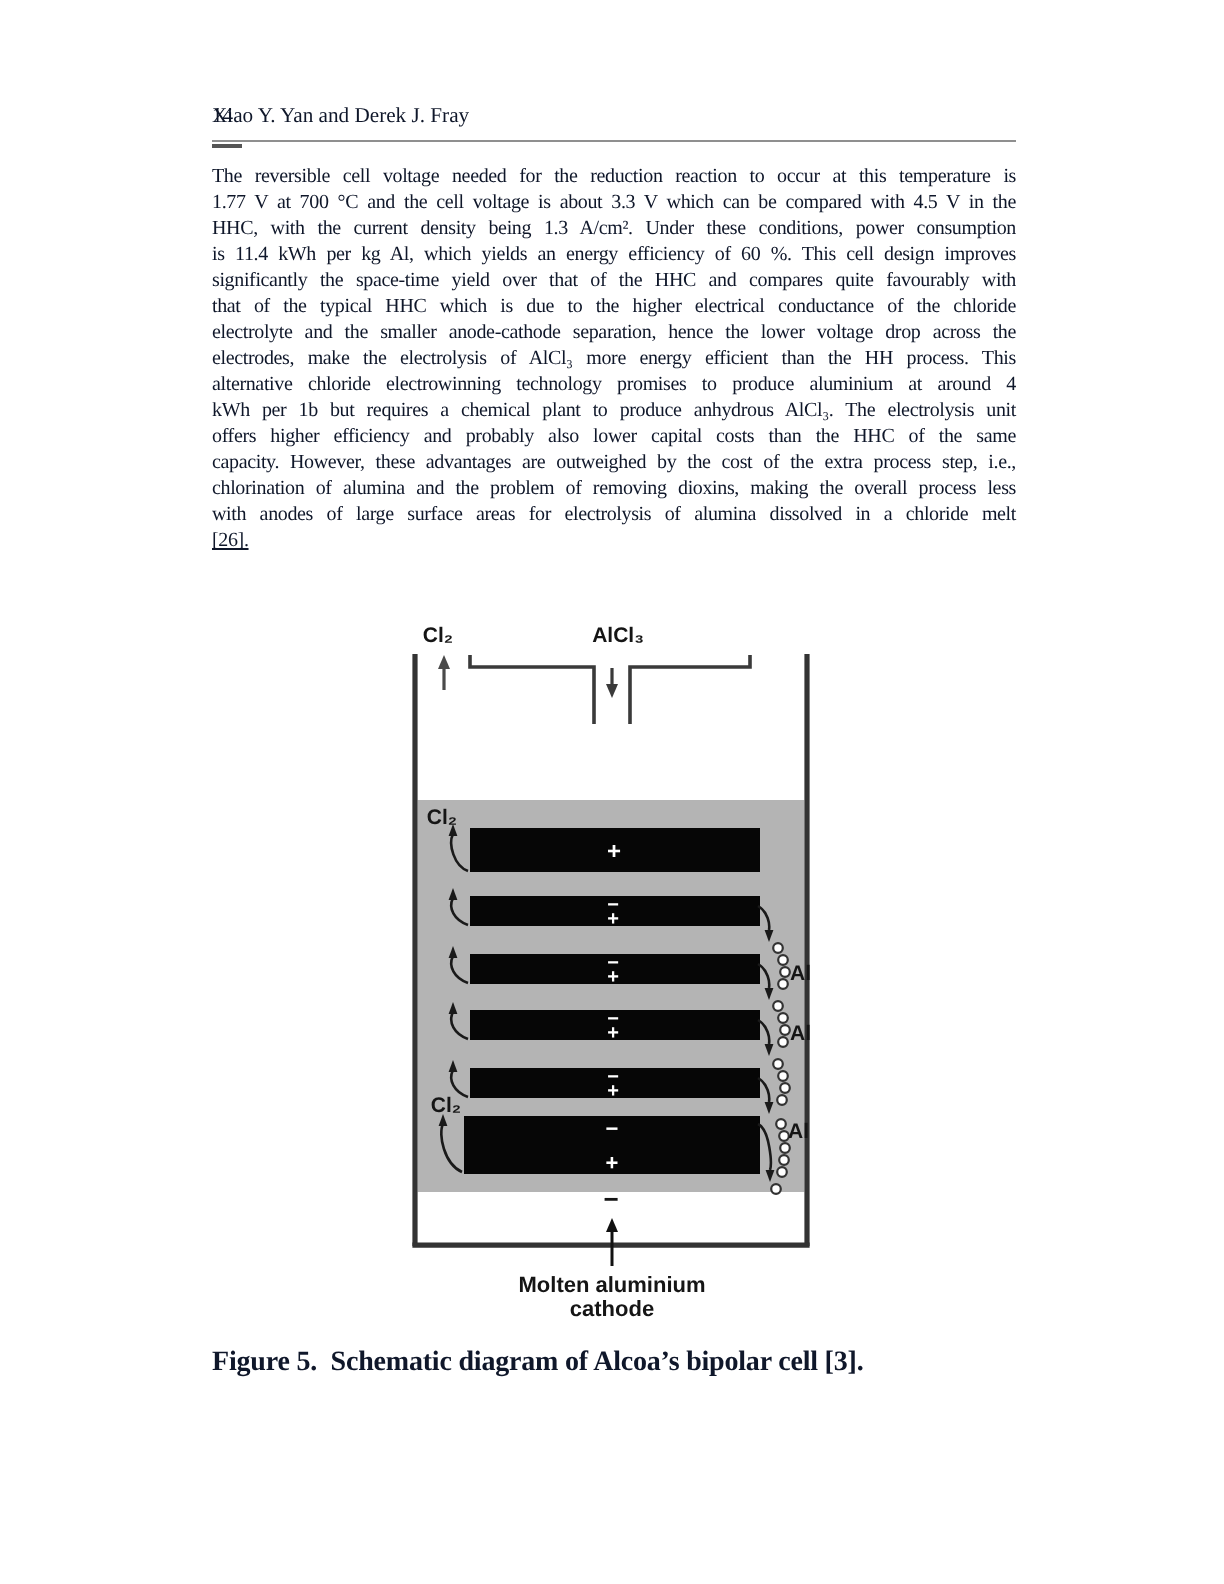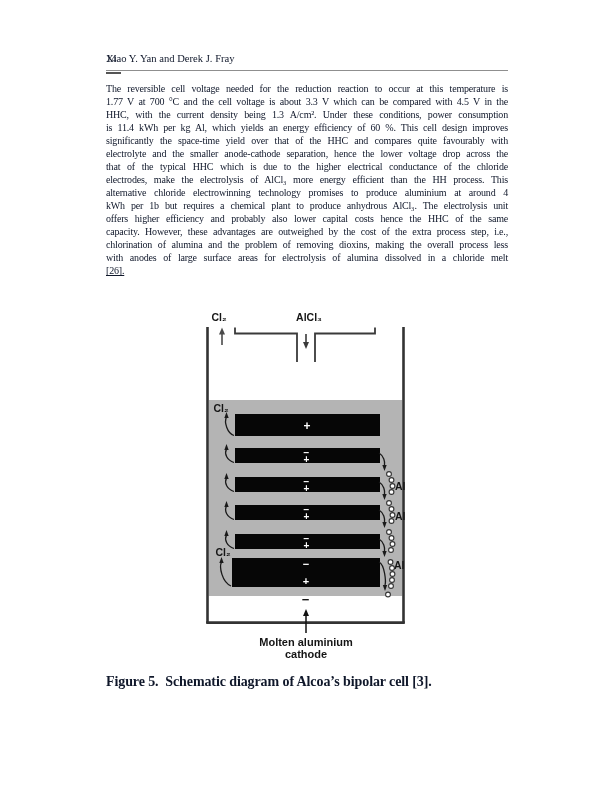--- a/index.html
+++ b/index.html
@@ -33,26 +33,26 @@
   <div class="hdr-title">Xiao Y. Yan and Derek J. Fray</div>
   <div class="hdr-rule"></div>
   <div class="hdr-dash"></div>
 
   <div class="bodytext">
     <div class="ln">The reversible cell voltage needed for the reduction reaction to occur at this temperature is</div>
     <div class="ln">1.77 V at 700 °C and the cell voltage is about 3.3 V which can be compared with 4.5 V in the</div>
     <div class="ln">HHC, with the current density being 1.3 A/cm². Under these conditions, power consumption</div>
     <div class="ln">is 11.4 kWh per kg Al, which yields an energy efficiency of 60 %. This cell design improves</div>
     <div class="ln">significantly the space-time yield over that of the HHC and compares quite favourably with</div>
+    <div class="ln">that of the typical HHC which is due to the higher electrical conductance of the chloride</div>
     <div class="ln">electrolyte and the smaller anode-cathode separation, hence the lower voltage drop across the</div>
-    <div class="ln">that of the typical HHC which is due to the higher electrical conductance of the chloride</div>
     <div class="ln">electrodes, make the electrolysis of AlCl₃ more energy efficient than the HH process. This</div>
     <div class="ln">alternative chloride electrowinning technology promises to produce aluminium at around 4</div>
     <div class="ln">kWh per 1b but requires a chemical plant to produce anhydrous AlCl₃. The electrolysis unit</div>
-    <div class="ln">offers higher efficiency and probably also lower capital costs hence the HHC of the same</div>
+    <div class="ln">offers higher efficiency and probably also lower capital costs than the HHC of the same</div>
     <div class="ln">capacity. However, these advantages are outweighed by the cost of the extra process step, i.e.,</div>
     <div class="ln">chlorination of alumina and the problem of removing dioxins, making the overall process less</div>
     <div class="ln">with anodes of large surface areas for electrolysis of alumina dissolved in a chloride melt</div>
     <div class="ln last">[26].</div>
   </div>
 
   <svg class="fig" width="240" height="366" viewBox="0 0 240 366">
 
     <rect x="20.8" y="101" width="193.4" height="196" fill="#b4b4b4"></rect>
 

